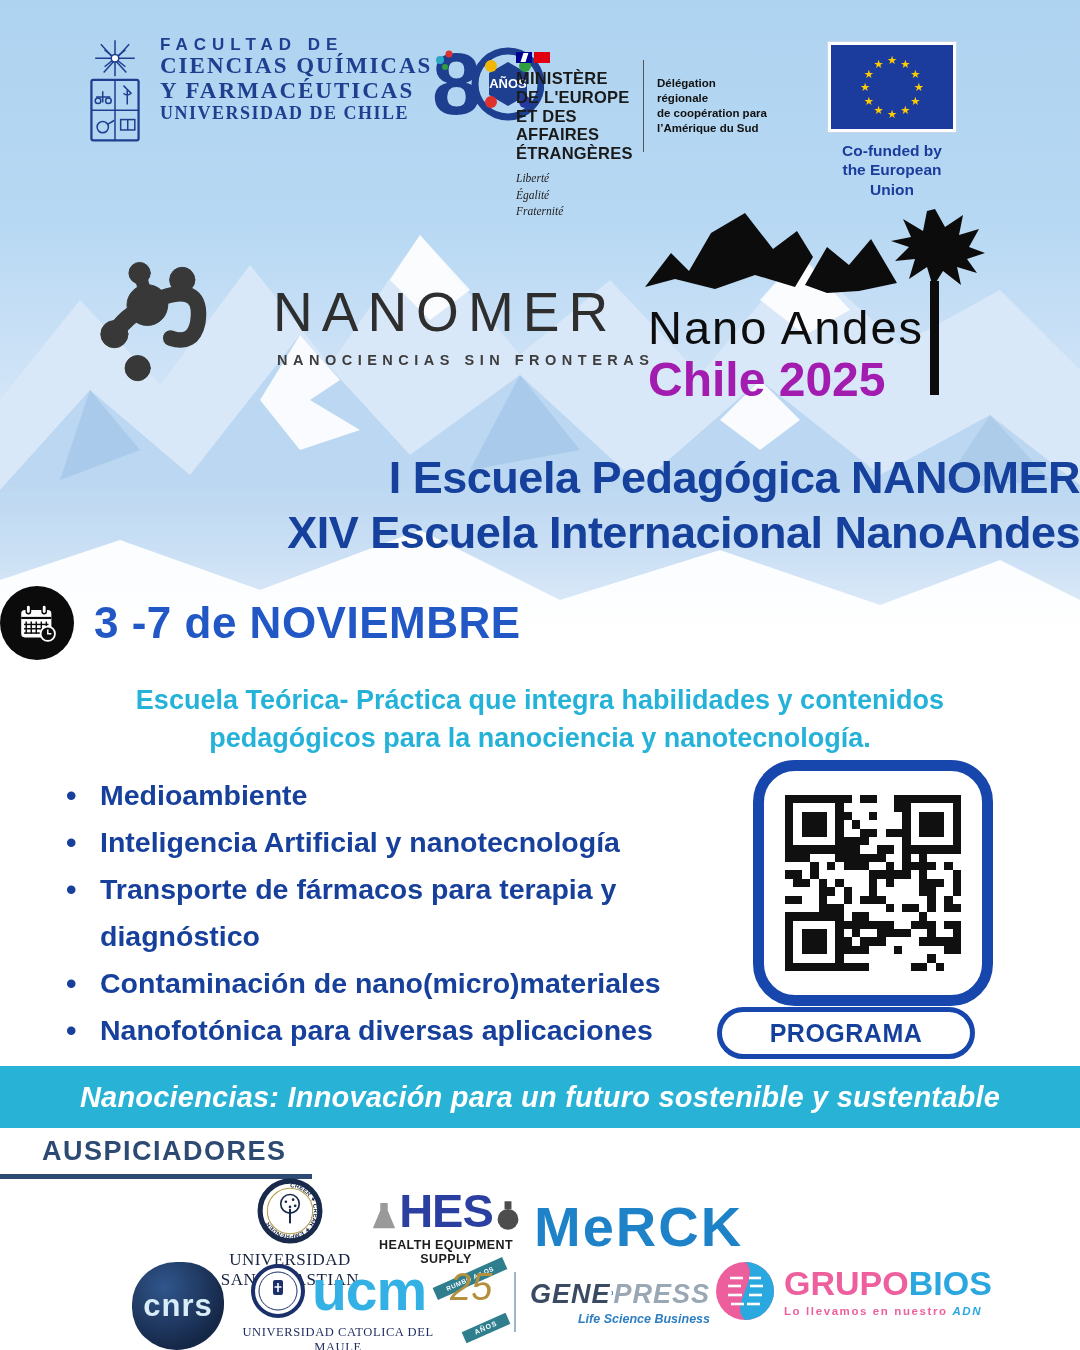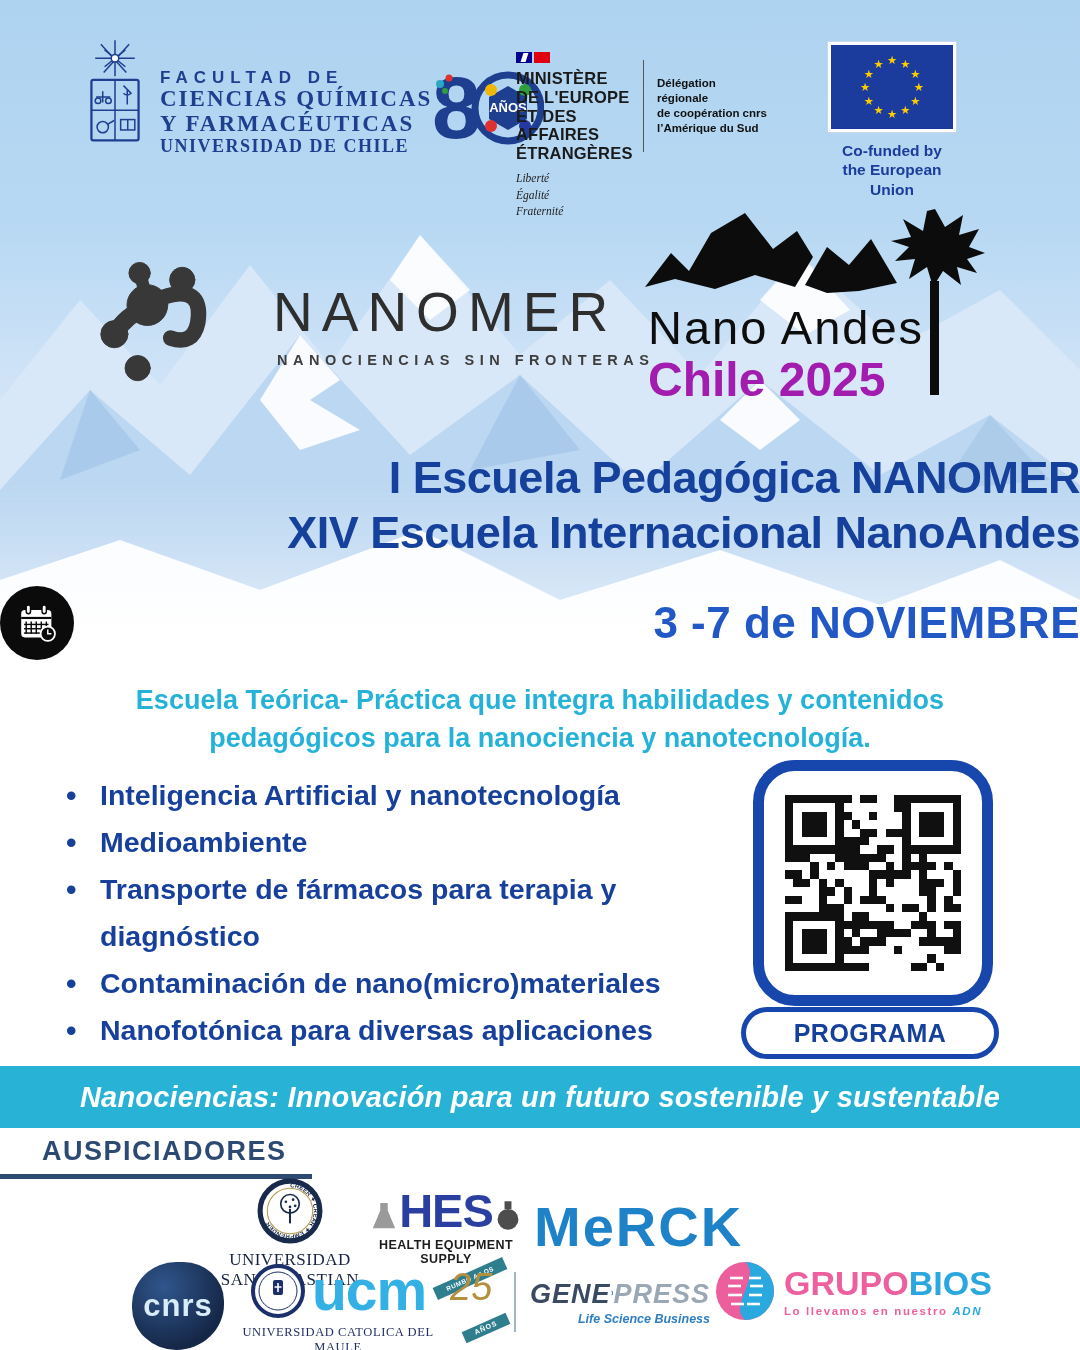--- a/index.html
+++ b/index.html
@@ -7,21 +7,21 @@
           font-family:"Liberation Sans",sans-serif;overflow:hidden;}
 
   
   .sky{position:absolute;left:0;top:0;width:100%;height:790px;
        background:linear-gradient(180deg,#aed3f0 0%,#b7d8f3 28%,#cfe3f7 48%,#eef5fc 66%,#ffffff 80%);}
   .mountains{position:absolute;left:0;top:150px;width:1080px;height:640px;
        -webkit-mask-image:linear-gradient(180deg,#000 0%,#000 52%,transparent 92%);
        mask-image:linear-gradient(180deg,#000 0%,#000 52%,transparent 92%);}
 
   
-  .uch{position:absolute;left:82px;top:36px;display:flex;align-items:flex-end;}
+  .uch{position:absolute;left:82px;top:36px;display:flex;align-items:flex-start;}
   .uch-text{margin-left:12px;color:#1e3f8f;line-height:1.08;}
   .uch-l1{font-size:17px;letter-spacing:6px;font-weight:600;}
   .uch-l2,.uch-l3{font-size:23px;letter-spacing:2px;font-family:"Liberation Serif",serif;font-weight:600;}
   .uch-l4{font-size:18px;letter-spacing:1.5px;font-family:"Liberation Serif",serif;font-weight:700;}
 
   .ministry{position:absolute;left:516px;top:52px;width:130px;color:#1a1a1a;}
   .min-flag{display:flex;gap:2px;margin-bottom:6px;}
   .min-flag i{display:block;width:16px;height:11px;}
   .min-flag .b{background:#000091;position:relative;overflow:hidden;}
   .min-flag .b:after{content:"";position:absolute;left:6px;top:1px;width:5px;height:9px;background:#fff;transform:skewX(-18deg);}
@@ -42,40 +42,40 @@
   .nanomer-name{font-size:55px;font-weight:500;letter-spacing:9px;color:#2e2e2e;}
   .nanomer-tag{margin-top:8px;margin-left:4px;font-size:14.5px;font-weight:600;letter-spacing:5.5px;color:#3d3d3d;}
 
   .nanoandes{position:absolute;left:645px;top:205px;width:400px;}
   .na-line1{position:absolute;left:3px;top:95px;font-size:47px;font-weight:300;letter-spacing:2px;color:#0d0d0d;}
   .na-line2{position:absolute;left:3px;top:147px;font-size:48px;font-weight:800;color:#a21caf;}
 
   
   .title{position:absolute;left:0;top:450px;width:100%;text-align:right;color:#15409b;
          font-size:45px;font-weight:800;line-height:1.23;letter-spacing:-.5px;}
-  .date-row{position:absolute;left:0;top:586px;width:100%;display:flex;justify-content:space-between;align-items:center;gap:20px;}
+  .date-row{position:absolute;left:0;top:586px;width:100%;display:flex;justify-content:flex-start;align-items:center;gap:20px;}
   .cal-circle{width:74px;height:74px;border-radius:50%;background:#0b0b0b;display:flex;align-items:center;justify-content:center;}
   .date-text{font-size:44px;font-weight:800;color:#2257c6;letter-spacing:.5px;}
   .subtitle{position:absolute;left:0;top:681px;width:100%;text-align:center;color:#25b2d9;
             font-size:27px;font-weight:700;line-height:1.42;}
 
   
   .topics{position:absolute;left:64px;top:772px;width:610px;margin:0;padding:0;list-style:none;
           color:#16409b;font-size:28.5px;font-weight:700;line-height:47px;}
   .topics li{position:relative;padding-left:36px;}
   .topics li:before{content:"•";position:absolute;left:2px;top:0;font-size:30px;}
 
   
   .qr-card{position:absolute;left:753px;top:760px;width:218px;height:224px;background:#fff;
            border:11px solid #1746ad;border-radius:42px;display:flex;align-items:center;justify-content:center;}
   #qr-grid{display:grid;grid-template-columns:repeat(21,1fr);grid-template-rows:repeat(21,1fr);
            width:176px;height:176px;}
   #qr-grid i{display:block;background:#fff;}
   #qr-grid i.d{background:#101010;}
-  .programa{position:absolute;left:741px;top:1007px;width:248px;height:42px;background:#fff;
+  .programa{position:absolute;left:717px;top:1007px;width:248px;height:42px;background:#fff;
             border:5px solid #1746ad;border-radius:26px;display:flex;align-items:center;justify-content:center;
             font-size:25px;font-weight:800;color:#15409b;letter-spacing:.5px;cursor:pointer;}
 
   
   .banner{position:absolute;left:0;top:1066px;width:100%;height:62px;background:#27b2d6;
           display:flex;align-items:center;justify-content:center;}
   .banner span{font-size:29px;font-weight:700;font-style:italic;color:#fff;letter-spacing:.2px;}
 
   
   .ausp-heading{position:absolute;left:42px;top:1136px;font-size:27px;font-weight:800;color:#2c4a72;letter-spacing:1.5px;}
@@ -198,21 +198,21 @@
     </div>
     <div class="min-motto">
       <div>Liberté</div>
       <div>Égalité</div>
       <div>Fraternité</div>
     </div>
   </div>
   <div class="min-divider"></div>
   <div class="delegation">
     <div>Délégation régionale</div>
-    <div>de coopération cnrs</div>
+    <div>de coopération para</div>
     <div>l’Amérique du Sud</div>
   </div>
 
   <div class="eu">
     <svg class="eu-flag" viewBox="0 0 118 80">
       <rect width="118" height="80" fill="#1b3c9c"></rect>
       <g fill="#ffcc00" font-size="11" text-anchor="middle" font-family="DejaVu Sans,sans-serif">
         <text x="59" y="18">★</text>
           <text x="72" y="21.5">★</text>
           <text x="81.5" y="31">★</text>
@@ -293,22 +293,22 @@
     </div>
     <div class="date-text">3 -7 de NOVIEMBRE</div>
   </div>
 
   <div class="subtitle">
     <div>Escuela Teórica- Práctica que integra habilidades y contenidos</div>
     <div>pedagógicos para la nanociencia y nanotecnología.</div>
   </div>
 
   <ul class="topics">
+    <li>Medioambiente</li>
     <li>Inteligencia Artificial y nanotecnología</li>
-    <li>Medioambiente</li>
     <li>Transporte de fármacos para terapia y diagnóstico</li>
     <li>Contaminación de nano(micro)materiales</li>
     <li>Nanofotónica para diversas aplicaciones</li>
   </ul>
 
   <div class="qr-card">
     <div id="qr-grid">
         <i class="d"></i>
         <i class="d"></i>
         <i class="d"></i>

